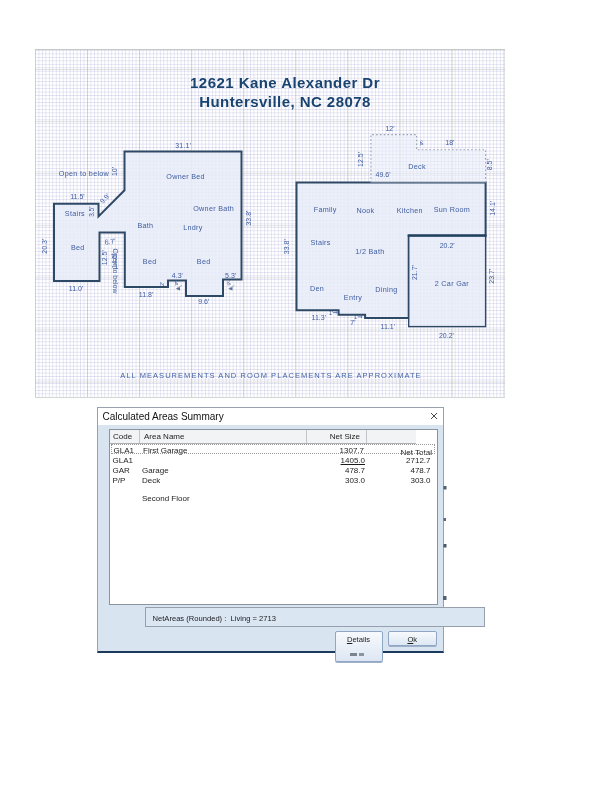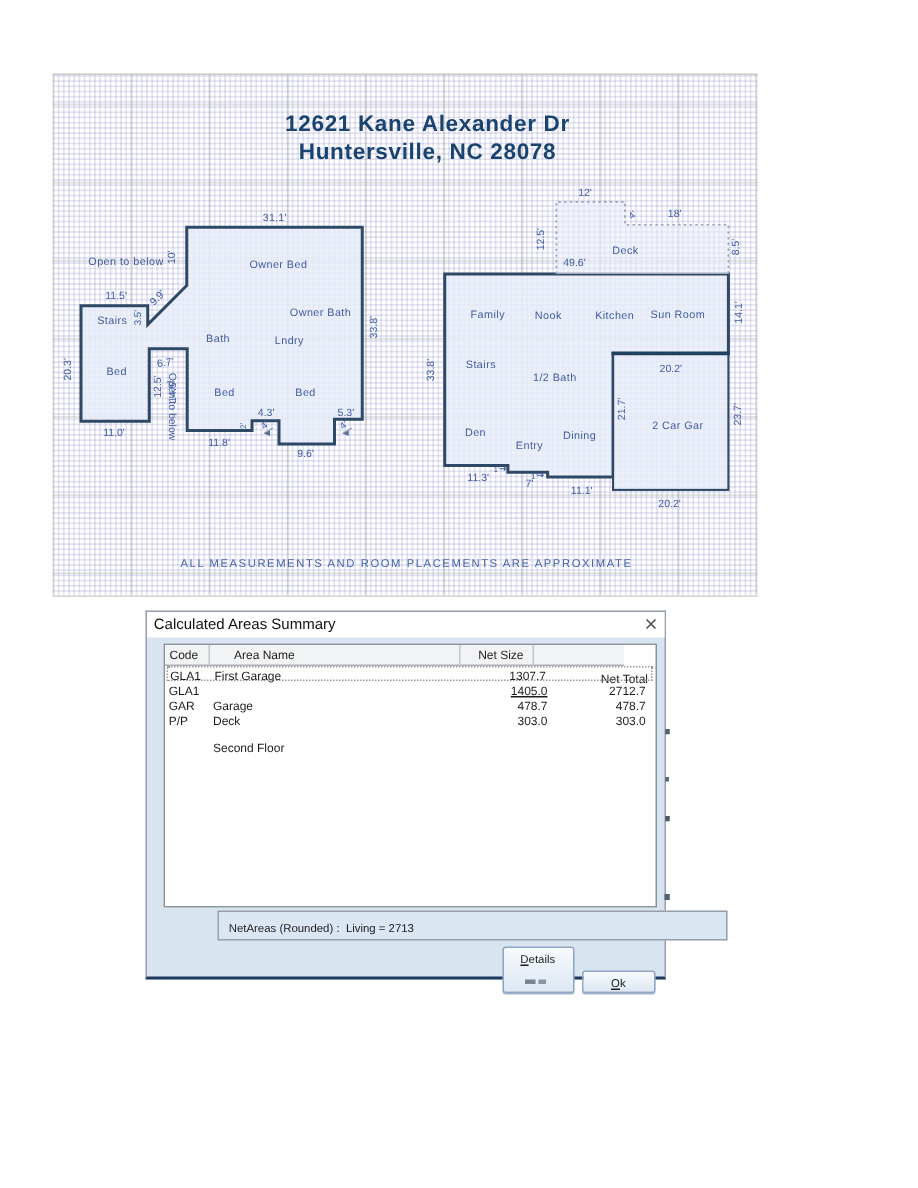--- a/index.html
+++ b/index.html
@@ -293,24 +293,24 @@
 
   <div class="abs" style="left:11px;top:21px;width:328.5px;height:176px;background:#ffffff;border:1px solid #8a949e;box-sizing:border-box;">
 
     <div class="abs" style="left:0;top:0;width:306px;height:13px;background:#f2f3f4;border-bottom:1px solid #aab0b6;">
 
       <div class="abs" style="left:0;top:0;width:29px;height:13px;border-right:1px solid #c2c6cb;">
           <span style="position:absolute;left:3px;top:2.5px;">Code</span>
         </div>
 
       <div class="abs" style="left:30px;top:0;width:165.5px;height:13px;border-right:1px solid #c2c6cb;">
-          <span style="position:absolute;left:4px;top:2.5px;margin-left:12px;">Area Name</span>
+          <span style="position:absolute;left:4px;top:2.5px;">Area Name</span>
         </div>
 
-      <div class="abs" style="left:181px;top:0;width:64px;height:13px;border-right:1px solid #c2c6cb;">
+      <div class="abs" style="left:192px;top:0;width:64px;height:13px;border-right:1px solid #c2c6cb;">
           <span style="position:absolute;right:6px;top:2.5px;">Net Size</span>
         </div>
 
       <div class="abs" style="left:261.5px;top:16px;width:65px;height:13px;">
           <span style="position:absolute;right:4.5px;top:2.5px;">Net Total</span>
         </div>
     </div>
 
     <div class="abs" style="left:0.5px;top:14.5px;width:324.5px;height:10px;border:1px dotted #9a9a9a;box-sizing:border-box;">
       <span style="position:absolute;left:2px;top:1px;">GLA1</span>
@@ -341,21 +341,21 @@
   </div>
 
   <div class="abs" style="left:1px;top:199.5px;width:340px;height:20px;background:#dbe6f3;border:1px solid #96a0ac;box-sizing:border-box;margin-left:46px;">
     <span style="position:absolute;left:6.5px;top:5.5px;font-size:7.6px;">NetAreas (Rounded) :&nbsp; Living = 2713</span>
   </div>
 
   <div class="abs" style="left:236.5px;top:223.5px;width:48px;height:31px;background:linear-gradient(#f7fafd,#dde7f3);border:1px solid #8fa6c4;border-radius:2px;box-sizing:border-box;box-shadow:0 1px 0 #9fb2ca;text-align:center;font-size:7.6px;">
     <span style="position:absolute;left:0;right:0;top:3px;"><u>D</u>etails</span>
   </div>
 
-  <div class="abs" style="left:289.5px;top:223.5px;width:49.5px;height:14.5px;background:linear-gradient(#f7fafd,#dde7f3);border:1px solid #8fa6c4;border-radius:2px;box-sizing:border-box;box-shadow:0 1px 0 #9fb2ca;text-align:center;font-size:7.6px;margin-top:16px;">
+  <div class="abs" style="left:289.5px;top:223.5px;width:49.5px;height:14.5px;background:linear-gradient(#f7fafd,#dde7f3);border:1px solid #8fa6c4;border-radius:2px;box-sizing:border-box;box-shadow:0 1px 0 #9fb2ca;text-align:center;font-size:7.6px;">
     <span style="position:absolute;left:0;right:0;top:3px;"><u>O</u>k</span>
   </div>
 
   <svg class="abs" style="left:343.5px;top:0;" width="5" height="242" viewBox="0 0 5 242">
     <rect x="1.5" y="78" width="3" height="3.5" fill="#526070"></rect>
     <rect x="1.5" y="110" width="2.5" height="3" fill="#5c6a7a"></rect>
     <rect x="1.5" y="136" width="3" height="3.5" fill="#4a5868"></rect>
     <rect x="1" y="188" width="3.5" height="4" fill="#526070"></rect>
   </svg>
 </div>

